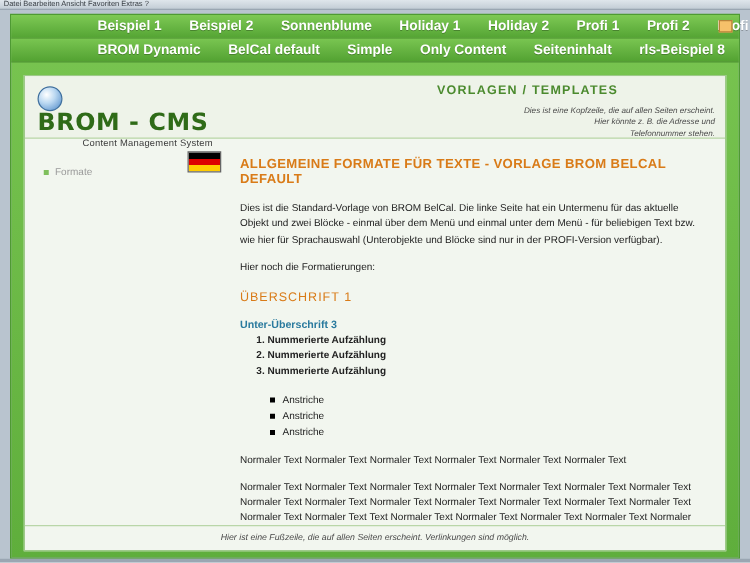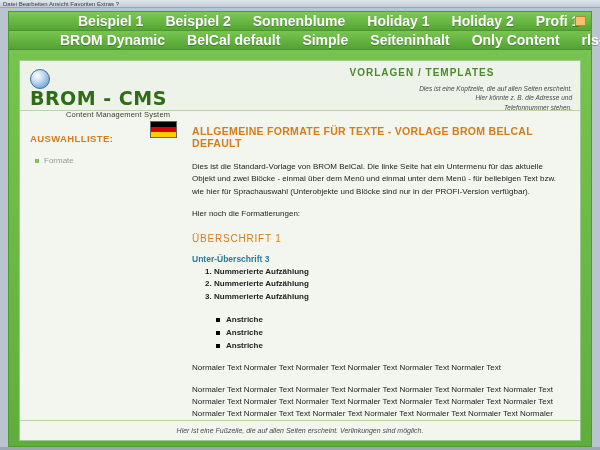--- a/index.html
+++ b/index.html
@@ -56,26 +56,26 @@
     height: 19px;
     background: linear-gradient(#7ec955, #55a534);
     border-bottom: 1px solid #4d9331;
     display: flex;
     align-items: center;
     padding-left: 58px;
   }
   .navbar.second {
     background: linear-gradient(#79c551, #53a232);
     border-bottom: 1px solid #4d9331;
-    padding-left: 40px;
+    padding-left: 58px;
     align-items: center;
   }
   .navitem {
     color: #ffffff;
-    font-size: 14px;
+    font-size: 11px;
     font-weight: bold;
     padding: 0 11px;
     line-height: 19px;
     white-space: nowrap;
     text-shadow: 0 1px 0 rgba(0,0,0,0.25);
     cursor: pointer;
   }
 
   .min-box {
     position: absolute;
@@ -236,21 +236,20 @@
     line-height: 1.6;
     font-weight: bold;
   }
   ul.dashlist {
     list-style: none;
     margin: 0 0 10px 42px;
     padding-left: 34px;
     font-size: 8px;
     color: #222;
     line-height: 1.6;
-    font-weight: bold;
   }
   ul.dashlist li { position: relative; }
   ul.dashlist li::before {
     content: "";
     position: absolute;
     left: -10px; top: 4px;
     width: 4px; height: 4px;
     background: #000;
   }
   .normal-block {
@@ -301,22 +300,22 @@
         <span class="navitem">Profi 2</span>
         <span class="navitem">Profi 3</span>
         <span class="navitem">Profi 4</span>
         <span class="min-box"></span>
       </div>
 
       <div class="navbar second">
         <span class="navitem">BROM Dynamic</span>
         <span class="navitem">BelCal default</span>
         <span class="navitem">Simple</span>
+        <span class="navitem">Only Content</span>
         <span class="navitem">Seiteninhalt</span>
-        <span class="navitem">Only Content</span>
         <span class="navitem">rls-Beispiel 8</span>
       </div>
 
       <div class="card">
 
         <div class="card-header">
           <div class="logo-wrap">
             <div class="logo-globe"></div>
             <div class="logo-text">
               <div class="logo-title">BROM - CMS</div>
@@ -327,21 +326,20 @@
             <div class="vorlagen">VORLAGEN / TEMPLATES</div>
             <div class="note">Dies ist eine Kopfzeile, die auf allen Seiten erscheint.</div>
             <div class="note">Hier könnte z. B. die Adresse und</div>
             <div class="note">Telefonnummer stehen.</div>
           </div>
         </div>
 
         <div class="card-body">
 
           <div class="sidebar">
-            <div class="sidebar-title">AUSWAHLLISTE:</div>
             <ul class="sidebar-list">
               <li>Formate</li>
             </ul>
           </div>
 
           <div class="content">
             <div class="flag"></div>
             <div class="content-title">ALLGEMEINE FORMATE FÜR TEXTE - VORLAGE BROM BELCAL DEFAULT</div>
             <p class="para">Dies ist die Standard-Vorlage von BROM BelCal. Die linke Seite hat ein Untermenu für das aktuelle Objekt und zwei Blöcke - einmal über dem Menü und einmal unter dem Menü - für beliebigen Text bzw. wie hier für Sprachauswahl (Unterobjekte und Blöcke sind nur in der PROFI-Version verfügbar).</p>
             <p class="para">Hier noch die Formatierungen:</p>

